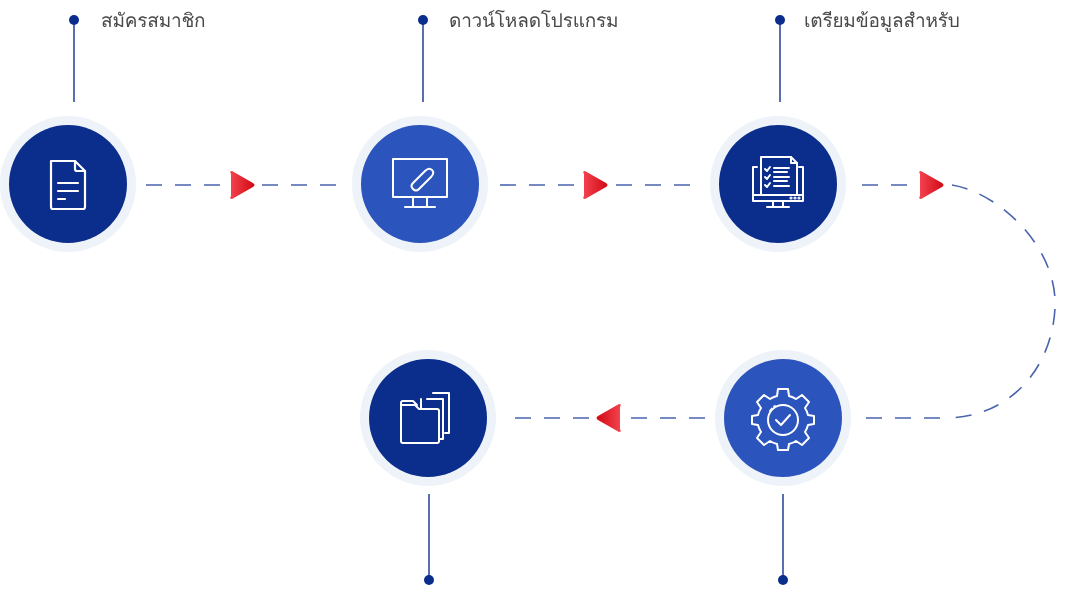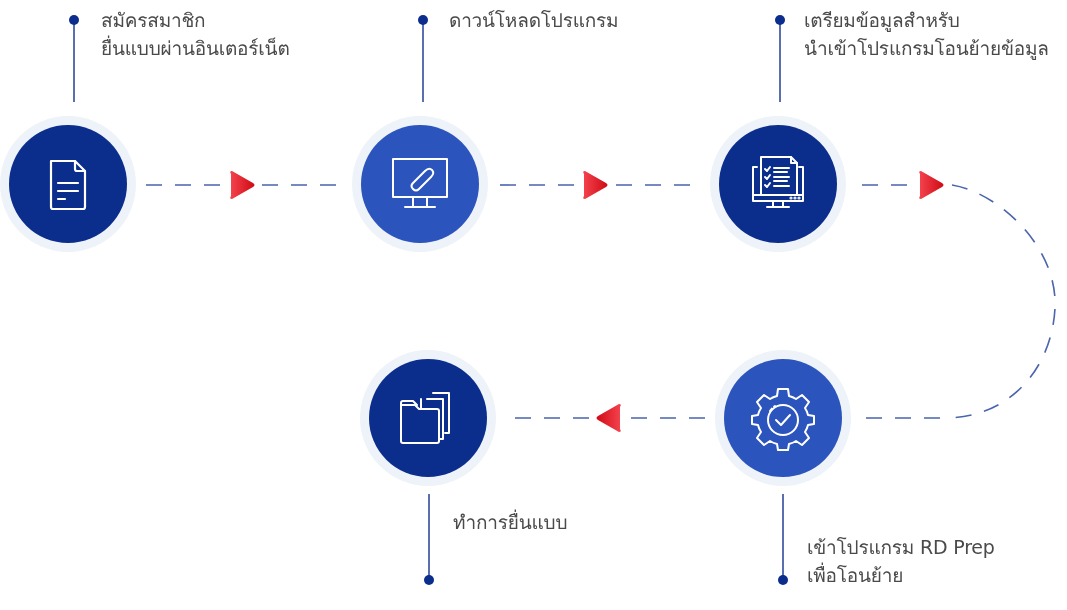--- a/index.html
+++ b/index.html
@@ -129,29 +129,22 @@
         <path d="M34 16 H50 V56 H46"></path>
         <path d="M8 22 H22 L26 26 H44 Q46 26 46 28 V58 Q46 60 44 60 H10 Q8 60 8 58 Z"></path>
         <path d="M8 22 V20 Q8 18 10 18 H20 L24 22"></path>
         <line x1="28" y1="16" x2="28" y2="26"></line>
       </svg>
     </div>
   </div>
 
   <div class="label" style="left:101px;top:-2px;">
     <span>สมัครสมาชิก</span>
-    <span>ยื่นแบบผ่านอินเตอร์เน็ต</span>
   </div>
   <div class="label" style="left:449px;top:-2px;">
     <span>ดาวน์โหลดโปรแกรม</span>
   </div>
   <div class="label" style="left:804px;top:-2px;">
     <span>เตรียมข้อมูลสำหรับ</span>
-    <span>นำเข้าโปรแกรมโอนย้ายข้อมูล</span>
-  </div>
-  <div class="label" style="left:807px;top:525px;">
-    <span>เข้าโปรแกรม RD Prep</span>
-    <span>เพื่อโอนย้าย</span>
   </div>
   <div class="label" style="left:453px;top:500px;">
-    <span>ทำการยื่นแบบ</span>
   </div>
 </div>
 
 </body></html>

